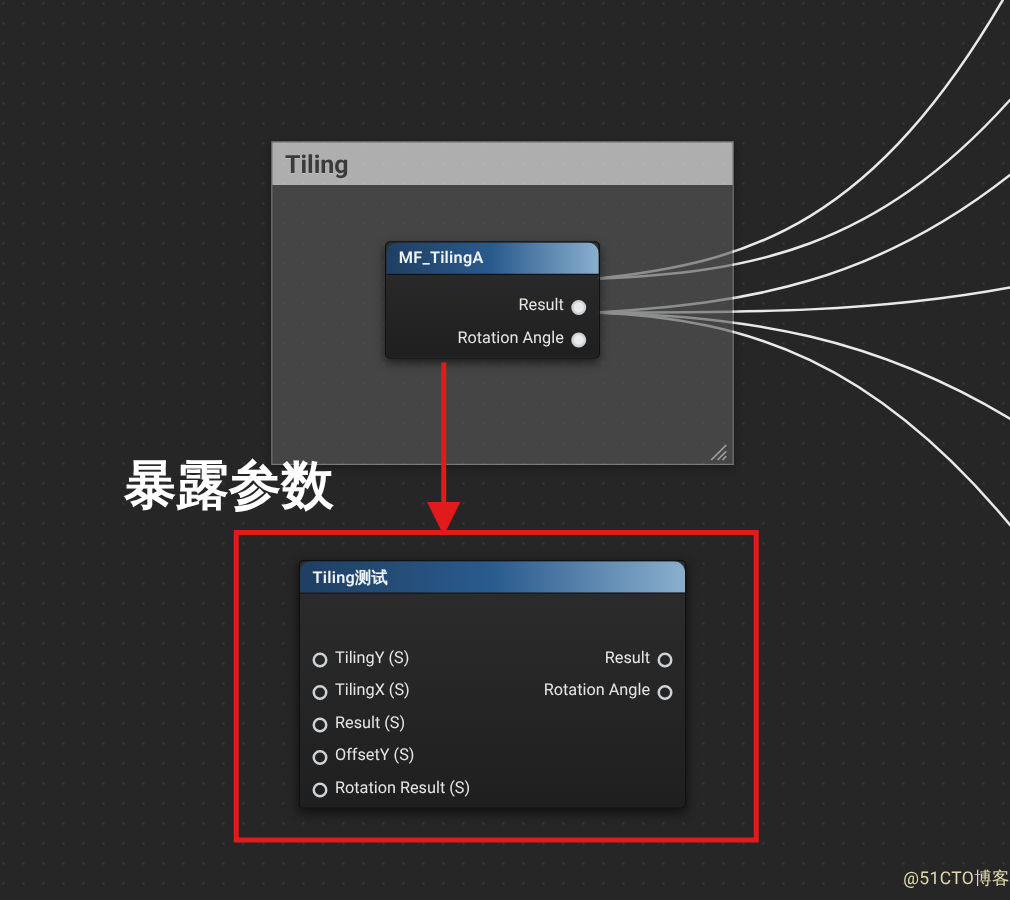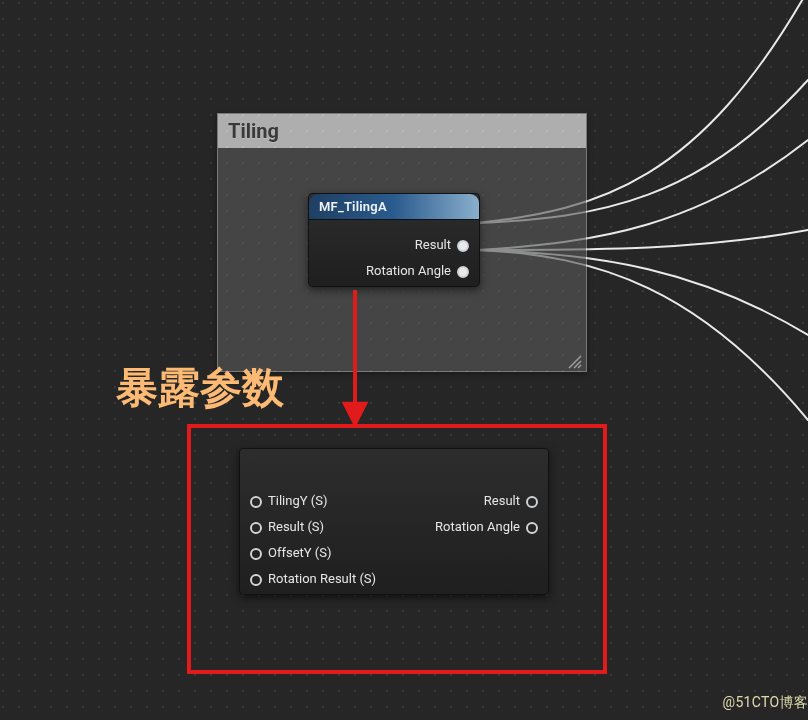--- a/index.html
+++ b/index.html
@@ -119,23 +119,23 @@
   .node-cols {
     display: flex;
     gap: 24px;
   }
   .node-cols .col { flex: 1 1 0; margin-top: 27px; }
   .node-cols .col.right { text-align: right; }
 
   
   .annotation {
     position: absolute;
-    left: 116px;
+    left: 99px;
     top: 360px;
-    color: #fdba74;
+    color: #ffffff;
     font-size: 42px;
     font-weight: 600;
     white-space: nowrap;
   }
 
   
   .hl-box {
     position: absolute;
     left: 187px;
     top: 424px;
@@ -213,26 +213,33 @@
     </marker>
   </defs>
   <line x1="355" y1="290" x2="355" y2="415" stroke="#e11b1b" stroke-width="4" marker-end="url(#ah)"></line>
 </svg>
 
 <div class="annotation">
   <span>暴露参数</span>
 </div>
 
 <div class="node" style="left:239px; top:448px; width:310px">
+  <div class="node-header">
+    <span>Tiling测试</span>
+  </div>
   <div class="node-body">
     <div class="node-cols">
       <div class="col">
         <div class="pin-row left">
           <span class="pin"></span>
           <span>TilingY (S)</span>
+        </div>
+        <div class="pin-row left">
+          <span class="pin"></span>
+          <span>TilingX (S)</span>
         </div>
         <div class="pin-row left">
           <span class="pin"></span>
           <span>Result (S)</span>
         </div>
         <div class="pin-row left">
           <span class="pin"></span>
           <span>OffsetY (S)</span>
         </div>
         <div class="pin-row left">

